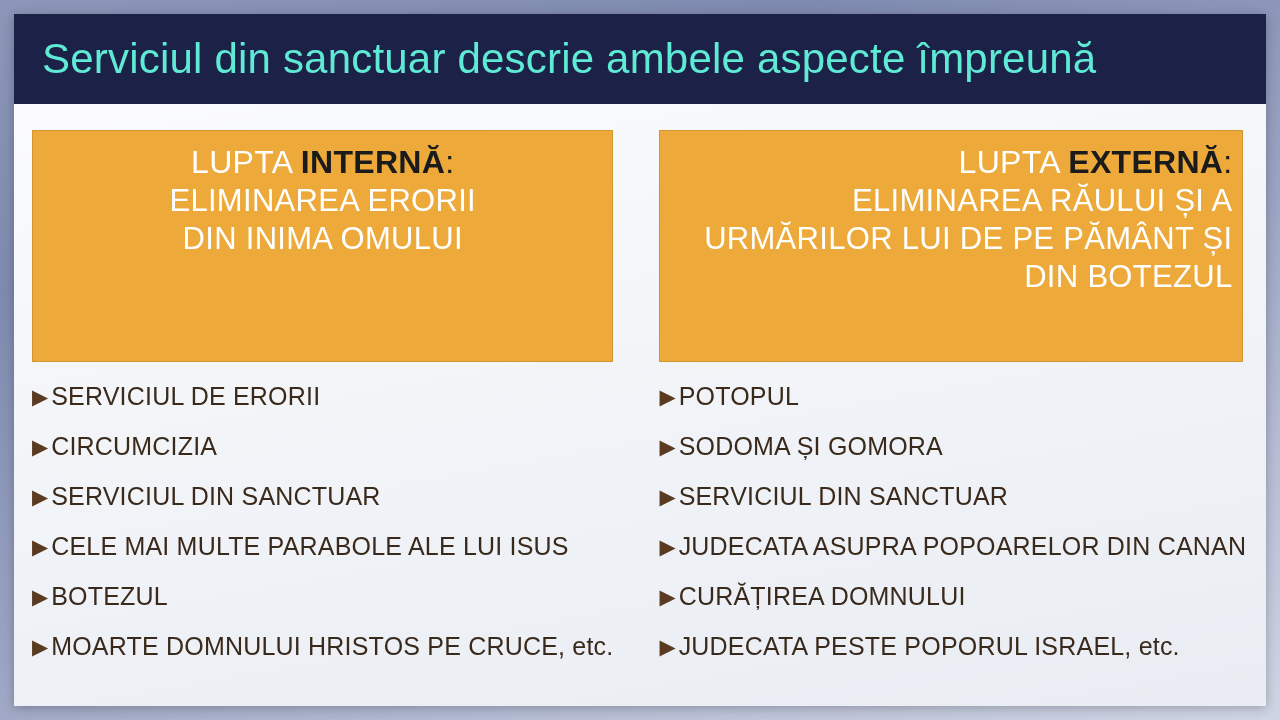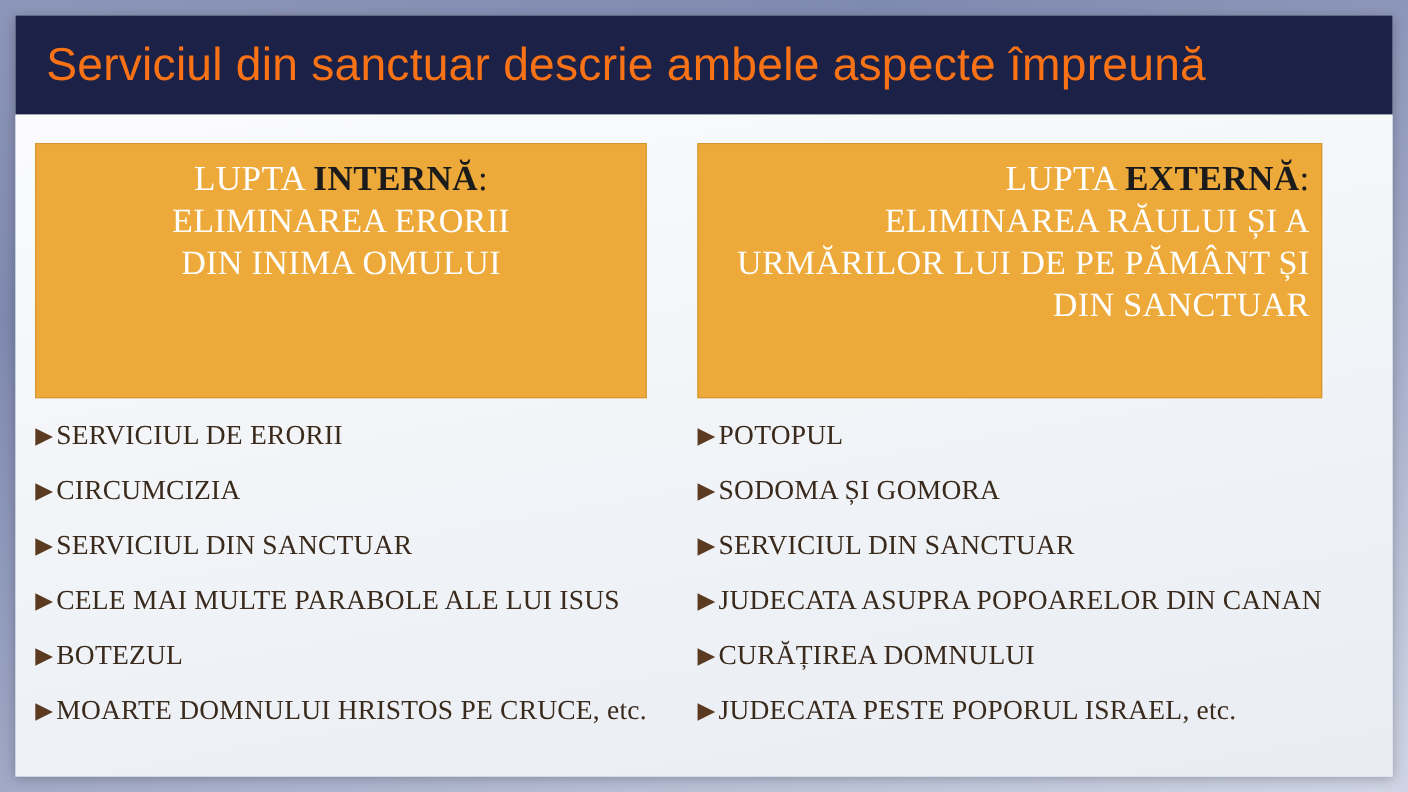--- a/index.html
+++ b/index.html
@@ -30,36 +30,35 @@
     position: absolute;
     left: 0;
     top: 0;
     width: 1252px;
     height: 90px;
     background: #1b2147;
     display: flex;
     align-items: center;
   }
   .title-text {
-    color: #f97316;
+    color: #5eead4;
     font-size: 42px;
     font-weight: normal;
     letter-spacing: 0.2px;
     padding-left: 28px;
     white-space: nowrap;
     font-family: "Liberation Sans", sans-serif;
   }
   .columns {
     position: absolute;
     top: 90px;
     left: 0;
     width: 1160px;
     height: 602px;
     display: flex;
-    font-family: Liberation Serif, serif;
   }
   .col {
     width: 626px;
     position: relative;
     box-sizing: border-box;
   }
   .col-left { padding-left: 18px; padding-right: 22px; }
   .col-right { padding-left: 24px; padding-right: 18px; }
 
   .header-box {
@@ -164,21 +163,21 @@
         </div>
       </div>
 
       <div class="col col-right">
         <div class="header-box box-right">
           <div class="line first">
             <span>LUPTA </span><span class="strong">EXTERNĂ</span><span class="colon">:</span>
           </div>
           <div class="line">ELIMINAREA RĂULUI ȘI A</div>
           <div class="line">URMĂRILOR LUI DE PE PĂMÂNT ȘI</div>
-          <div class="line">DIN SANCTUAR</div>
+          <div class="line">DIN BOTEZUL</div>
         </div>
 
         <div class="list">
           <div class="list-item">
             <span class="bullet">▶</span>
             <span class="item-text">POTOPUL</span>
           </div>
           <div class="list-item">
             <span class="bullet">▶</span>
             <span class="item-text">SODOMA ȘI GOMORA</span>

